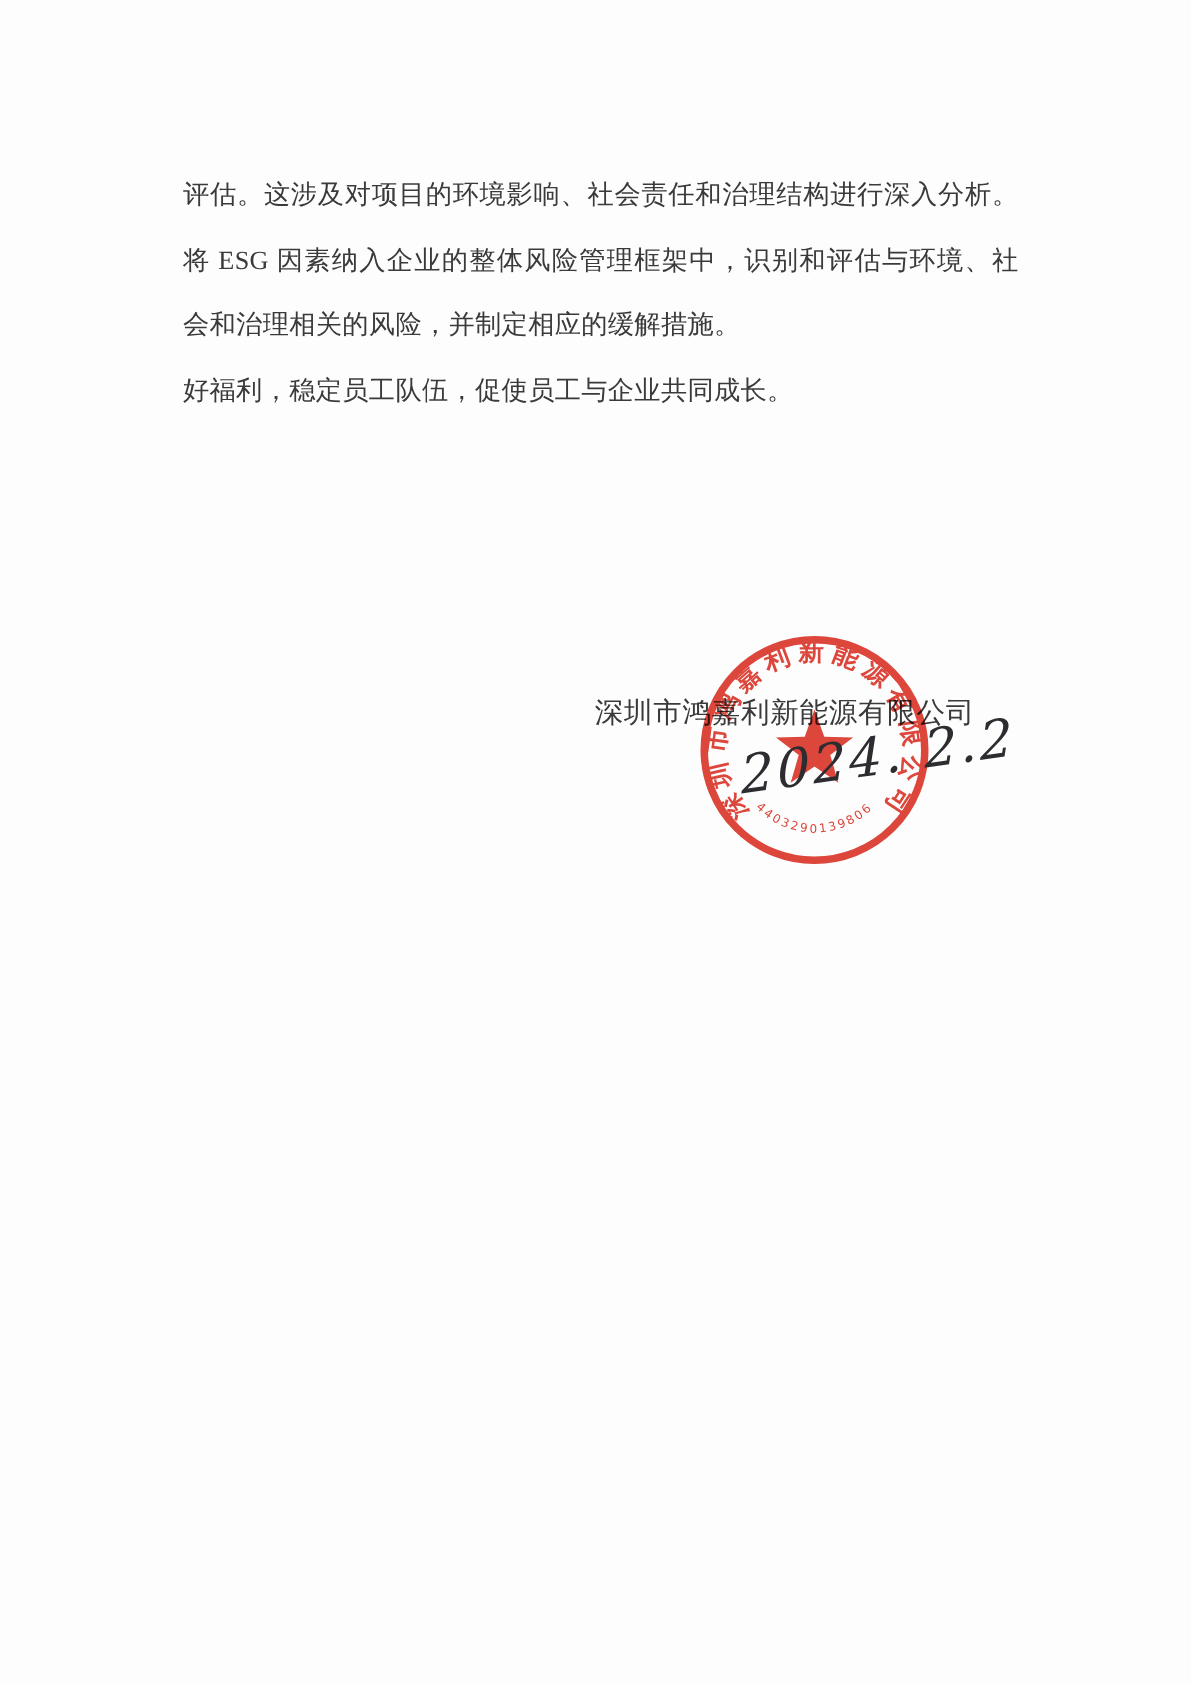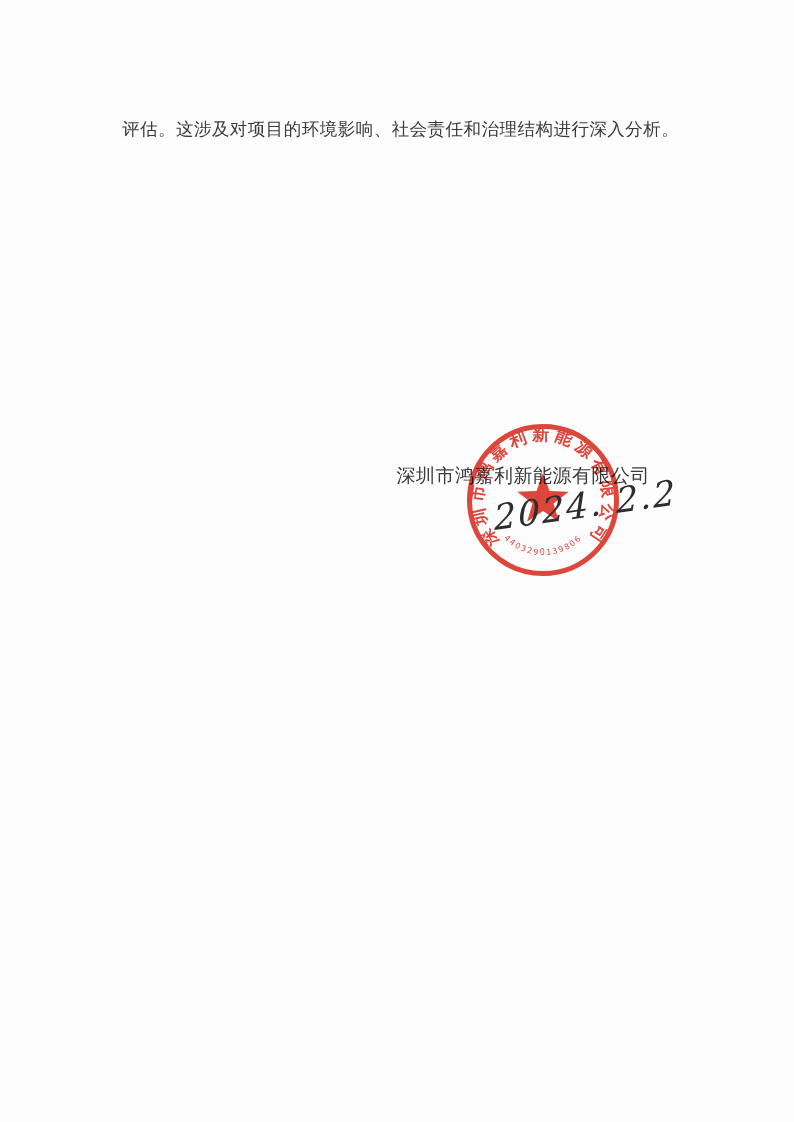--- a/index.html
+++ b/index.html
@@ -88,20 +88,23 @@
     white-space: nowrap;
   }
 </style>
 </head>
 <body>
 
 <div class="page">
 
   <div class="body-text">
     <div class="line full">评估。这涉及对项目的环境影响、社会责任和治理结构进行深入分析。</div>
+    <div class="line full">将 ESG 因素纳入企业的整体风险管理框架中，识别和评估与环境、社</div>
+    <div class="line">会和治理相关的风险，并制定相应的缓解措施。</div>
+    <div class="line">好福利，稳定员工队伍，促使员工与企业共同成长。</div>
   </div>
 
   <div class="signature">深圳市鸿嘉利新能源有限公司</div>
 
   <svg class="seal" viewBox="0 0 158 158" xmlns="http://www.w3.org/2000/svg" xmlns:xlink="http://www.w3.org/1999/xlink">
     <defs>
       <path id="ringPath" d="M 36.6,121.4 A 60,60 0 1 1 121.4,121.4" fill="none"></path>
       <path id="serialPath" d="M 36.9,114.4 A 55,55 0 0 0 121.1,114.4" fill="none"></path>
     </defs>
     <circle cx="79" cy="79" r="73.5" fill="none" stroke-width="5" stroke="#dc382c"></circle>

